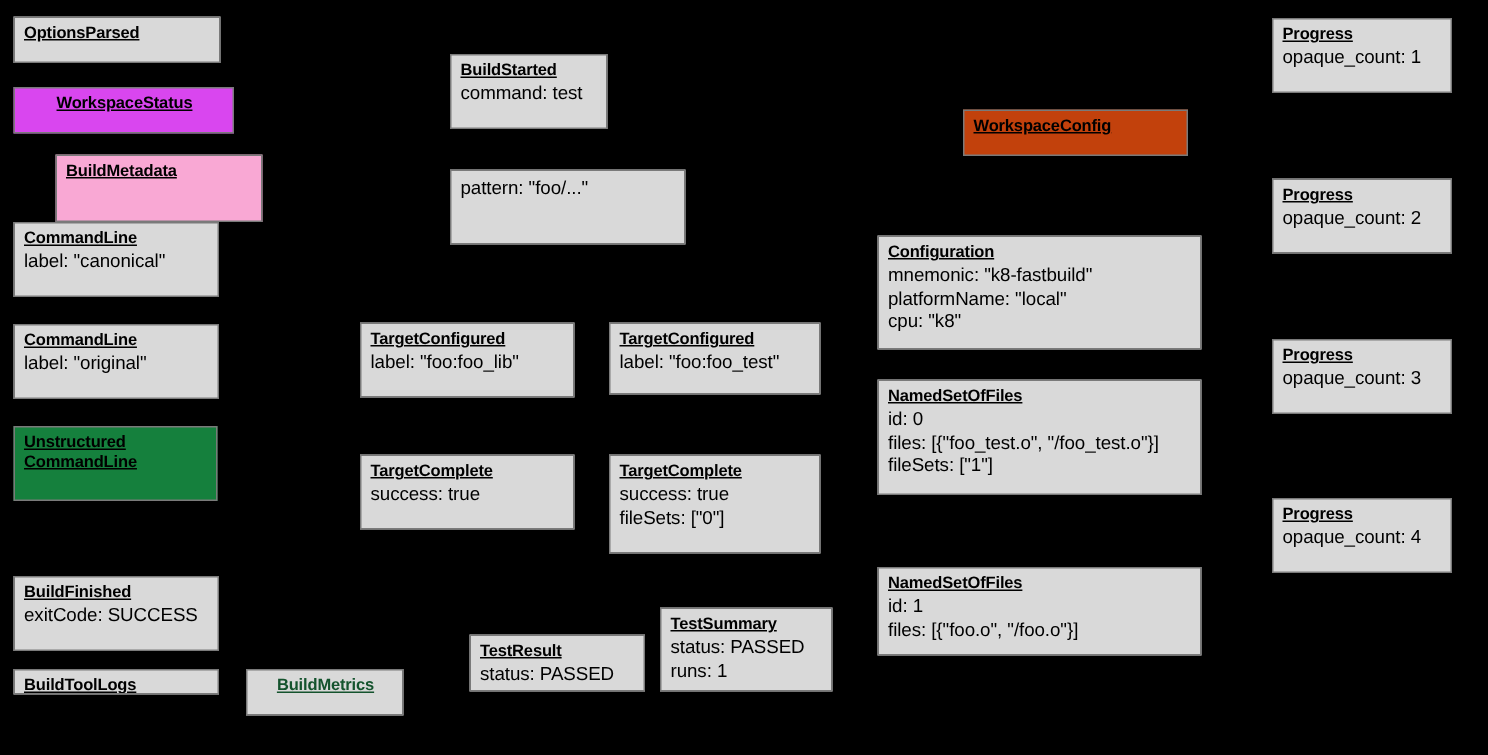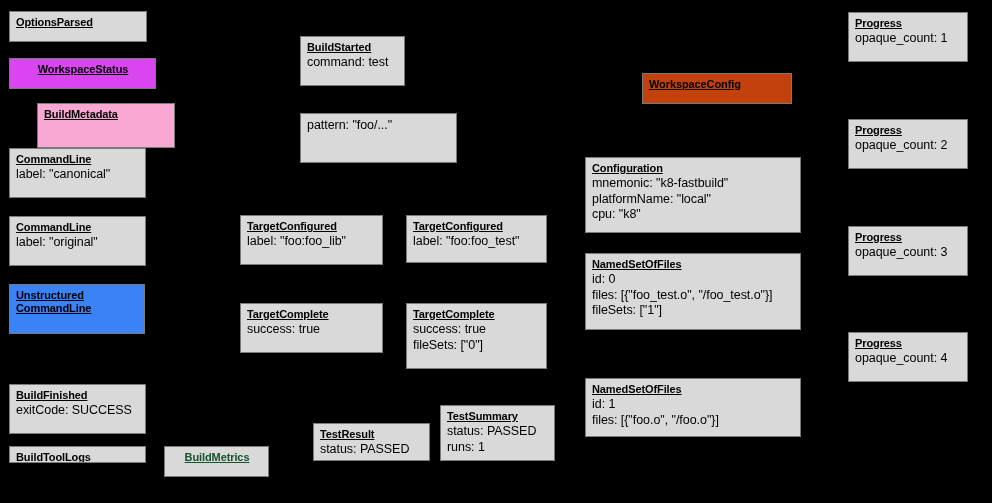--- a/index.html
+++ b/index.html
@@ -61,21 +61,21 @@
       <span class="node-title">BuildMetadata</span>
     </div>
     <div class="node" style="left: 9px; top: 148px; width: 137px; height: 50px; background: rgb(217, 217, 217); border-color: rgb(122, 122, 122); color: rgb(0, 0, 0);">
       <span class="node-title">CommandLine</span>
       <span class="node-field">label: "canonical"</span>
     </div>
     <div class="node" style="left: 9px; top: 216px; width: 137px; height: 50px; background: rgb(217, 217, 217); border-color: rgb(122, 122, 122); color: rgb(0, 0, 0);">
       <span class="node-title">CommandLine</span>
       <span class="node-field">label: "original"</span>
     </div>
-    <div class="node" style="left: 9px; top: 284px; width: 136px; height: 50px; background: #3b82f6; border-color: rgb(122, 122, 122); color: rgb(0, 0, 0);">
+    <div class="node" style="left: 9px; top: 284px; width: 136px; height: 50px; background: #15803d; border-color: rgb(122, 122, 122); color: rgb(0, 0, 0);">
       <span class="node-title wrap">Unstructured CommandLine</span>
     </div>
     <div class="node" style="left: 9px; top: 352px; width: 137px; height: 50px; background: rgb(217, 217, 217); border-color: rgb(122, 122, 122); color: rgb(0, 0, 0); margin-top: 32px;">
       <span class="node-title">BuildFinished</span>
       <span class="node-field">exitCode: SUCCESS</span>
     </div>
     <div class="node" style="left: 9px; top: 446px; width: 137px; height: 17px; background: rgb(217, 217, 217); border-color: rgb(122, 122, 122); color: rgb(0, 0, 0);">
       <span class="node-title">BuildToolLogs</span>
     </div>
     <div class="node" style="left: 164px; top: 446px; width: 105px; height: 31px; background: rgb(217, 217, 217); border-color: rgb(122, 122, 122); color: #14532d; text-align: center;">

